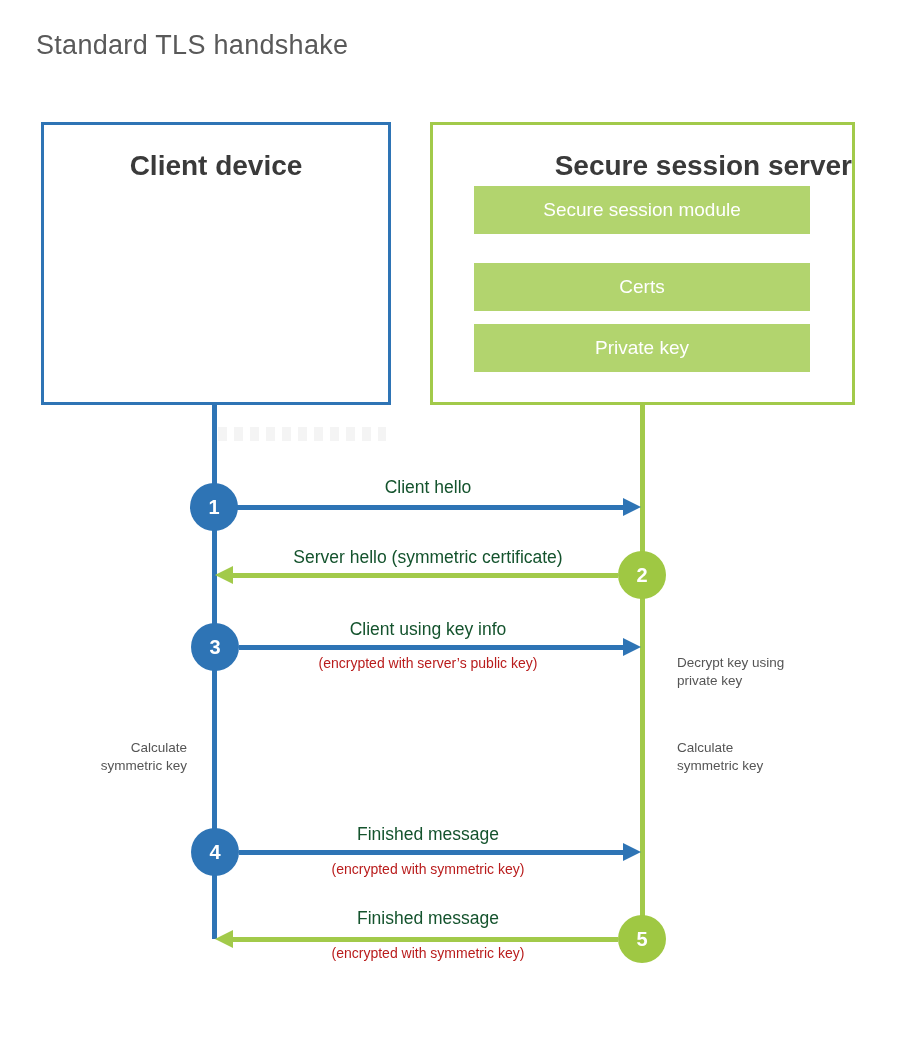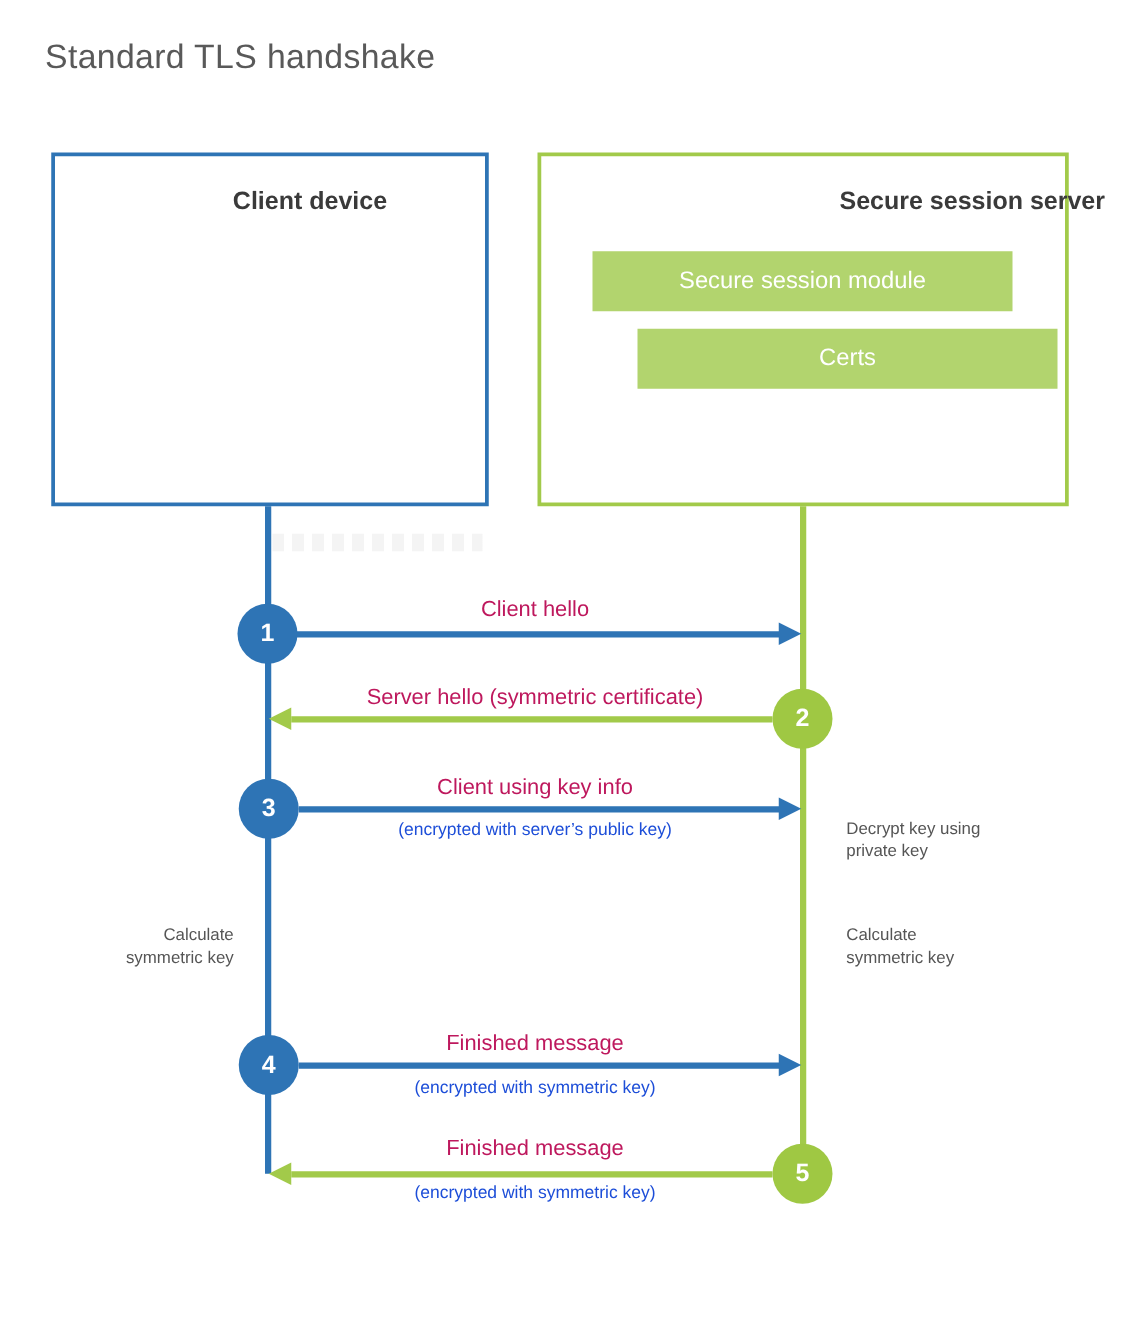--- a/index.html
+++ b/index.html
@@ -17,42 +17,41 @@
     left:36px;top:30px;
     font-size:27px;font-weight:400;
     color:#595959;letter-spacing:0.3px;
   }
 
   
   .actor-box{border:3px solid;background:#ffffff;}
   .client-box{left:41px;top:122px;width:344px;height:277px;border-color:#2e74b5;}
   .server-box{left:430px;top:122px;width:419px;height:277px;border-color:#a2ca4a;}
   .actor-title{
-    font-size:20px;font-weight:700;color:#3a3a3a;
+    font-size:28px;font-weight:700;color:#3a3a3a;
     text-align:center;
-    margin-left:32px;
   }
   .client-title{left:44px;top:150px;width:344px;}
   .server-title{left:433px;top:150px;width:419px;text-align:right;}
 
   .app-box{
     left:78px;top:199px;width:277px;height:172px;
     background:#5e9cd3;
     display:flex;align-items:center;justify-content:center;
     color:#ffffff;font-size:19px;text-align:center;line-height:1.55;
   }
   .app-box span{display:block;width:155px;}
 
   .module-bar{
     left:474px;width:336px;height:48px;
     background:#b2d46e;
     display:flex;align-items:center;justify-content:center;
     color:#ffffff;font-size:19px;
   }
-  .bar-1{top:201px;text-align:center;} .bar-2{top:263px;margin-left:36px;} .bar-3{top:324px;}
+  .bar-1{top:186px;text-align:center;} .bar-2{top:263px;} .bar-3{top:324px;}
 
   
   .lifeline{width:5px;top:405px;}
   .client-lifeline{left:212px;height:534px;background:#2e74b5;}
   .server-lifeline{left:640px;height:540px;background:#a2ca4a;}
 
   
   .ghost-dashes{
     left:218px;top:427px;width:168px;height:14px;
     background:repeating-linear-gradient(90deg,#f4f4f4 0 9px,transparent 9px 16px);
@@ -87,25 +86,25 @@
   .a3-line{left:239px;top:645px;width:385px;}
   .a3-head{left:623px;top:638px;}
   .a4-line{left:239px;top:850px;width:385px;}
   .a4-head{left:623px;top:843px;}
   .a5-line{left:233px;top:937px;width:385px;}
   .a5-head{left:215px;top:930px;}
 
   
   .msg-label{
     left:230px;width:396px;text-align:center;
-    font-size:17.5px;color:#be185d;
+    font-size:17.5px;color:#14532d;
   }
   .msg-sub{
     left:230px;width:396px;text-align:center;
-    font-size:14px;color:#1d4ed8;
+    font-size:14px;color:#b91c1c;
   }
   .l1{top:477px;} .l2{top:547px;}
   .l3{top:619px;} .s3{top:655px;}
   .l4{top:824px;} .s4{top:861px;}
   .l5{top:908px;} .s5{top:945px;}
 
   
   .side-note{font-size:13.5px;color:#555555;line-height:1.3;}
   .note-decrypt{left:677px;top:654px;width:135px;text-align:left;}
   .note-calc-left{left:72px;top:739px;width:115px;text-align:right;}
@@ -118,20 +117,21 @@
 
   <div class="abs page-title">Standard TLS handshake</div>
 
   <div class="abs actor-box client-box"></div>
   <div class="abs actor-title client-title">Client device</div>
 
   <div class="abs actor-box server-box"></div>
   <div class="abs actor-title server-title">Secure session server</div>
   <div class="abs module-bar bar-1">Secure session module</div>
   <div class="abs module-bar bar-2">Certs</div>
+  <div class="abs module-bar bar-3">Private key</div>
 
   <div class="abs lifeline client-lifeline"></div>
   <div class="abs lifeline server-lifeline"></div>
 
   <div class="abs ghost-dashes"></div>
 
   <div class="abs msg-label l1">Client hello</div>
   <div class="abs arrow-line blue-line a1-line"></div>
   <div class="abs head head-right a1-head"></div>
   <div class="abs step-circle blue c1">1</div>

